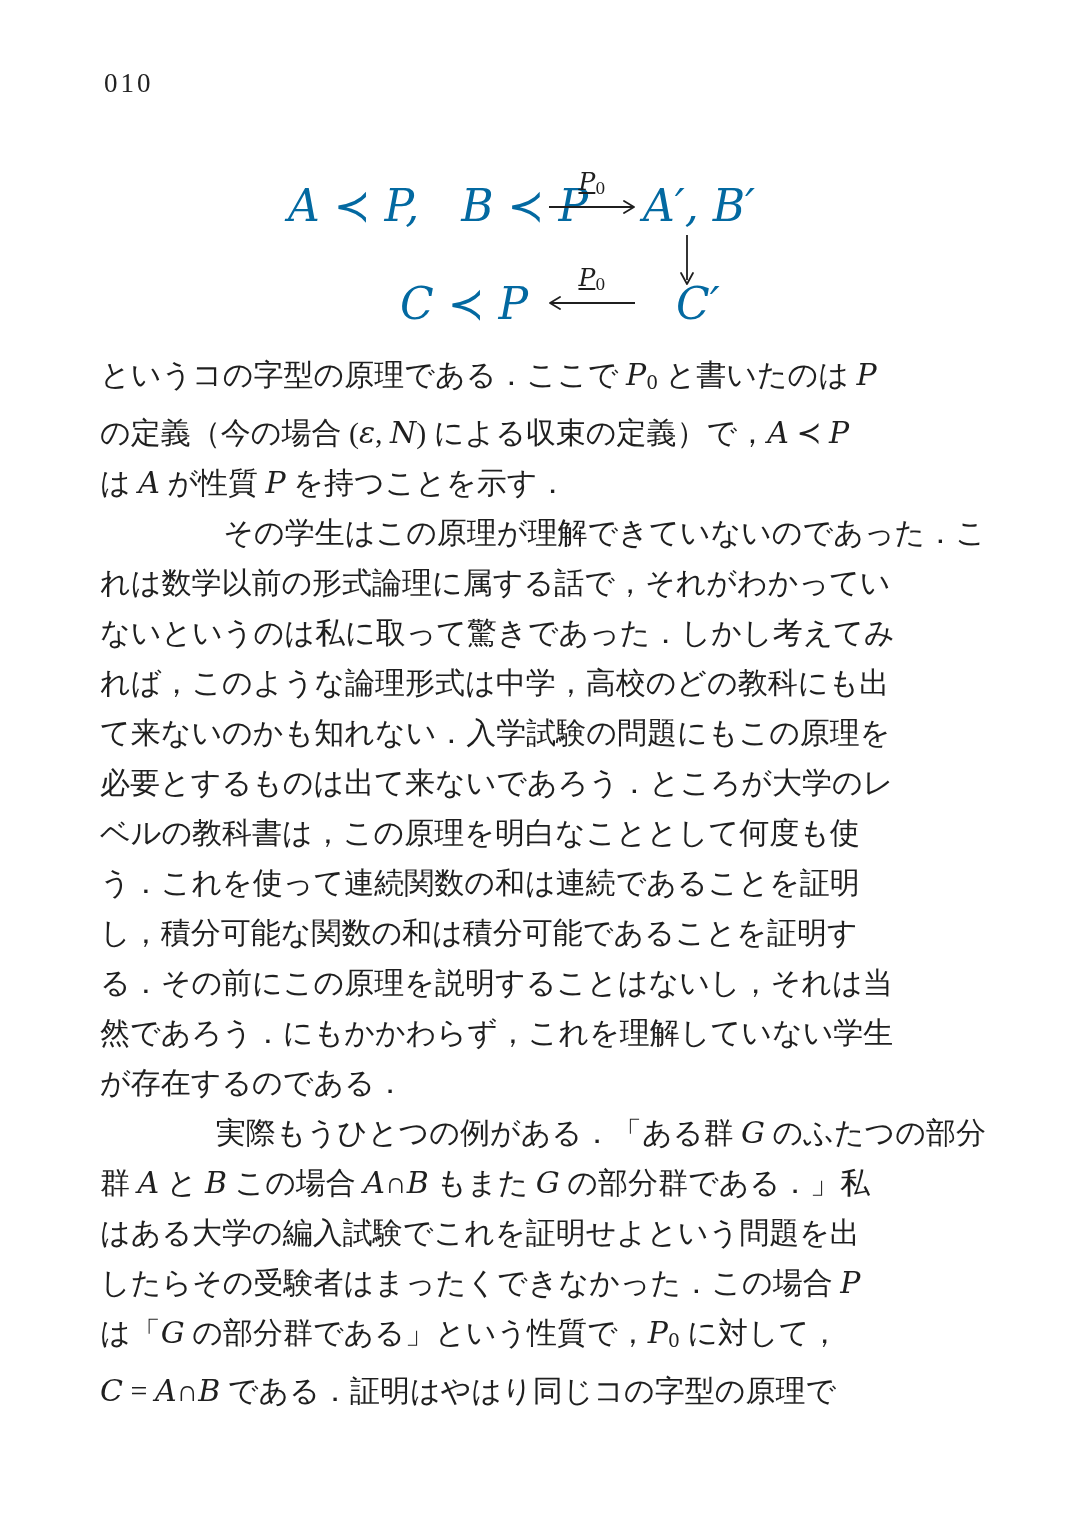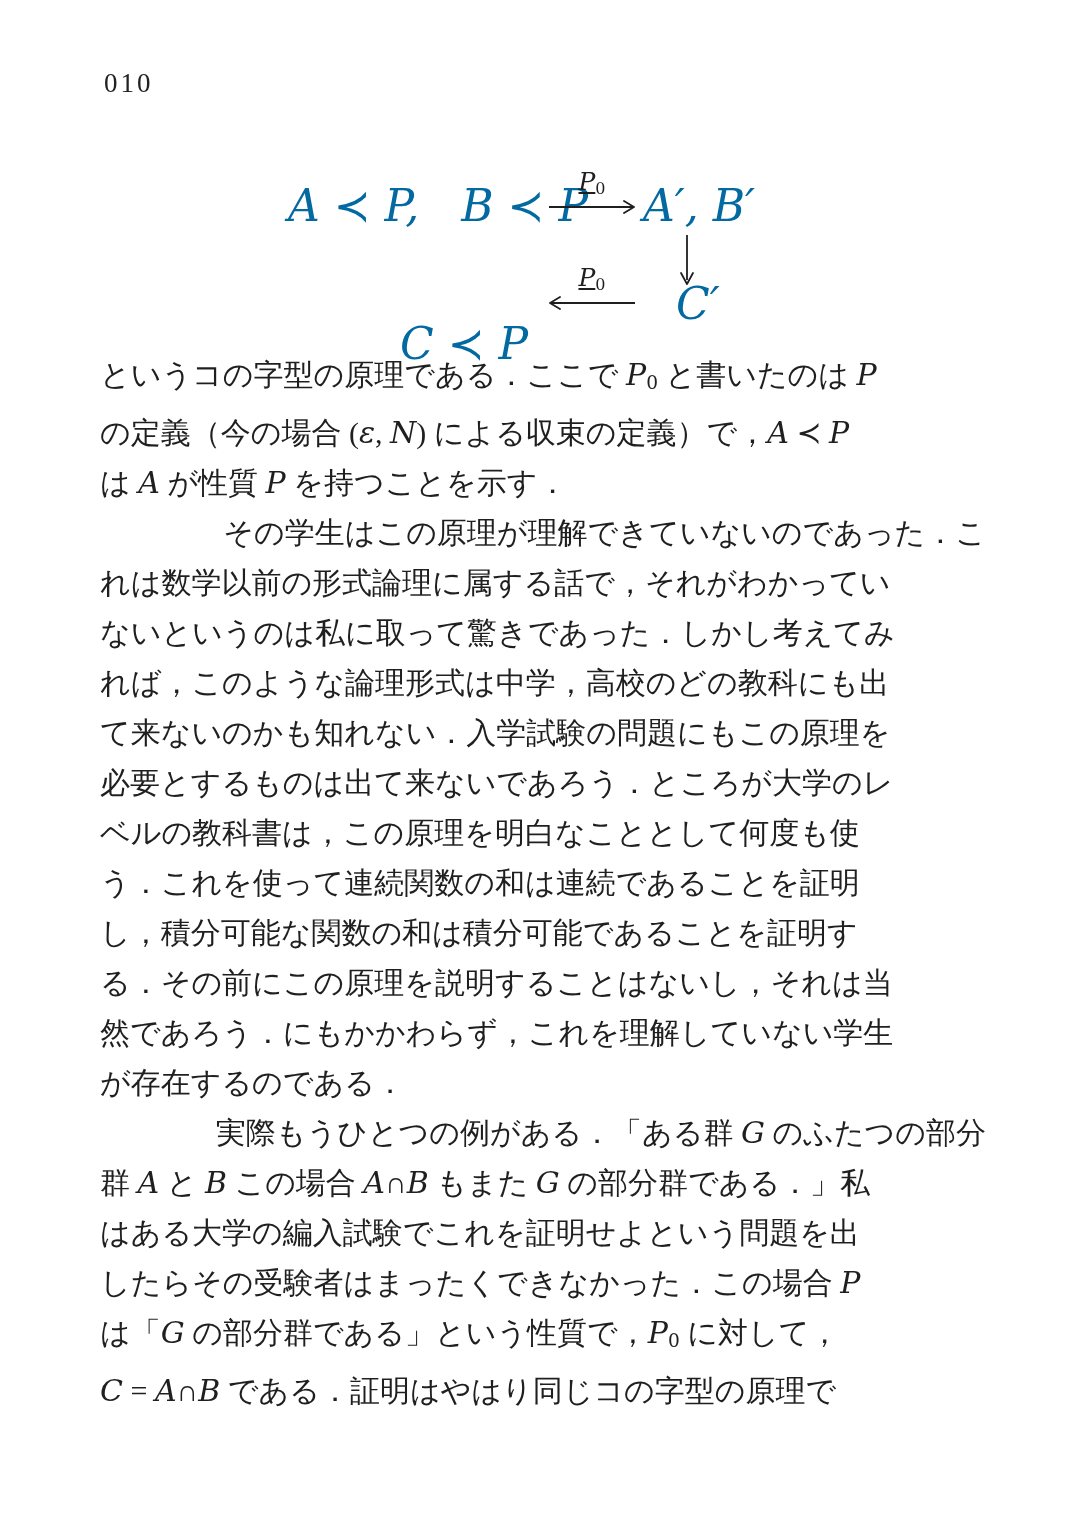--- a/index.html
+++ b/index.html
@@ -95,21 +95,21 @@
       </svg>
     </div>
 
     <div class="dg-text" style="left:643px; top:184px;text-align:center;">A′, B′</div>
 
     <svg class="dg-svg" style="position:absolute; left:672px; top:234px;" width="30" height="52" viewBox="0 0 30 52">
       <path d="M15 1 V46" stroke="#1f1f1f" stroke-width="1.8" fill="none"></path>
       <path d="M9 39 L15 50 L21 39" stroke="#1f1f1f" stroke-width="1.8" fill="none" stroke-linecap="round" stroke-linejoin="round"></path>
     </svg>
 
-    <div class="dg-text" style="left:400px; top:282px;margin-top:40px;">C ≺ P</div>
+    <div class="dg-text" style="left:400px; top:282px;">C ≺ P</div>
 
     <div class="dg-arrow-group" style="left:546px; top:264px;">
       <div class="dg-arrow-label"><span>P</span><span class="dg-lab-sub">0</span></div>
       <svg class="dg-svg" width="88" height="14" viewBox="0 0 88 14">
         <path d="M3 7 H87" stroke="#1f1f1f" stroke-width="1.8" fill="none"></path>
         <path d="M12 1 L2 7 L12 13" stroke="#1f1f1f" stroke-width="1.8" fill="none" stroke-linecap="round" stroke-linejoin="round"></path>
       </svg>
     </div>
 
     <div class="dg-text" style="left:676px; top:282px;">C′</div>

